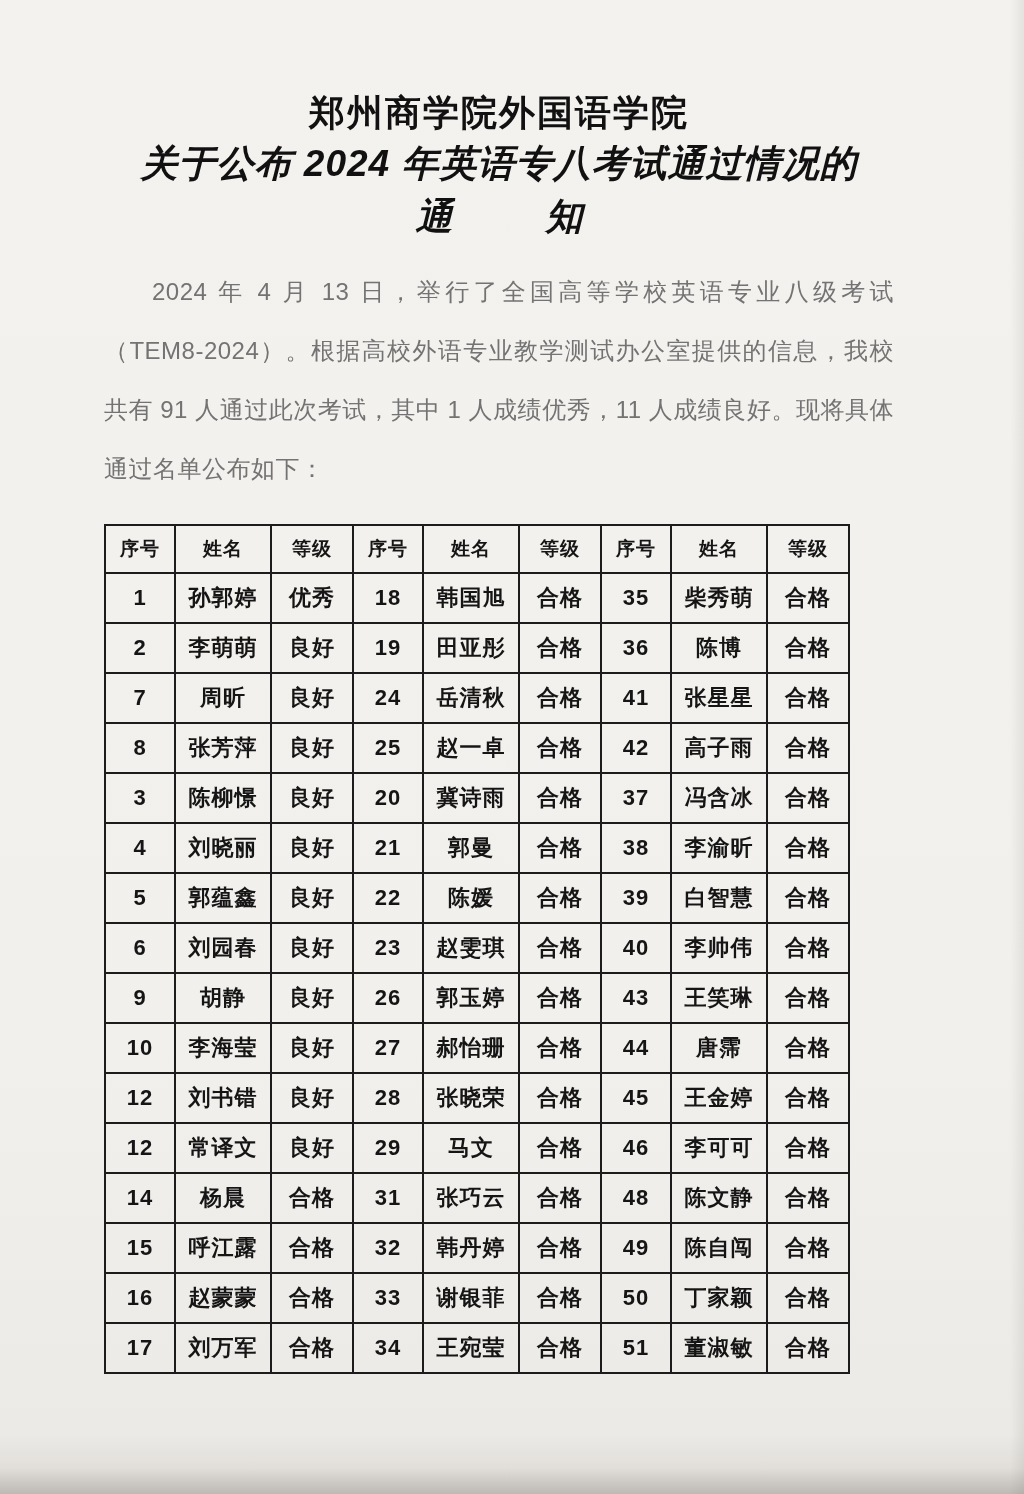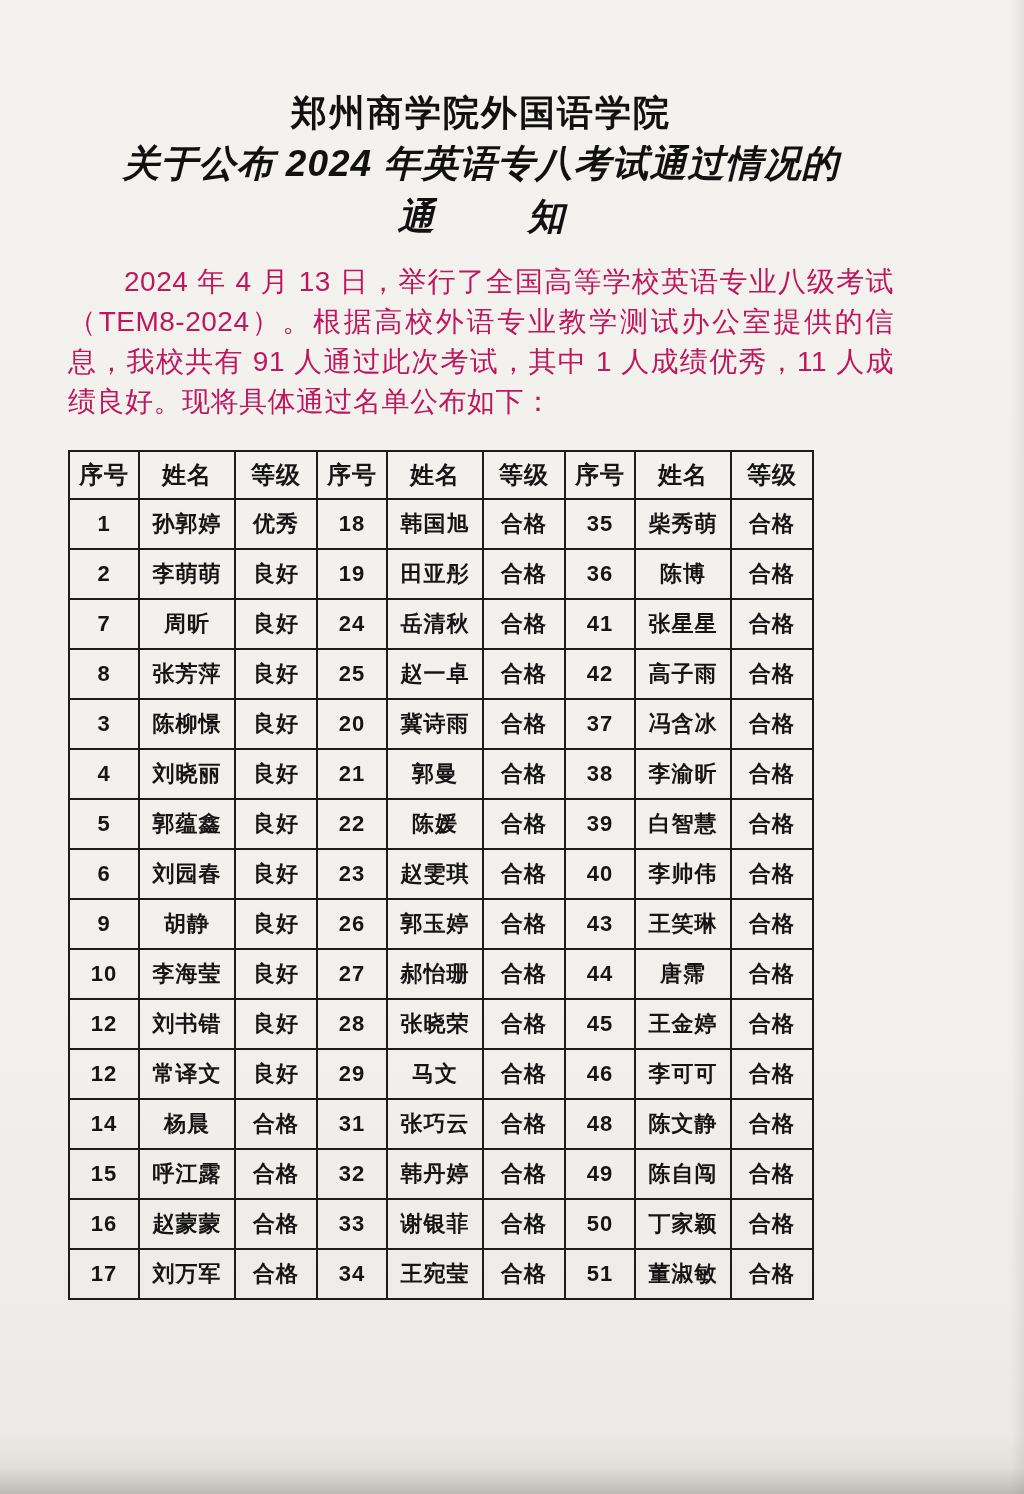--- a/index.html
+++ b/index.html
@@ -12,21 +12,21 @@
     position: relative;
     background:
       linear-gradient(180deg, #f4f2ef 0%, #f2f0ed 70%, #eceae6 96%, #d9d6d1 100%);
     font-family: "Liberation Sans", "DejaVu Sans", sans-serif;
     color: #161616;
     overflow: hidden;
   }
   .paper {
     position: absolute;
     inset: 0;
-    padding: 88px 130px 0 68px;
+    padding: 88px 130px 0 104px;
     box-sizing: border-box;
   }
   .title-block {
     text-align: center;
     font-weight: 700;
     color: #111;
   }
   .title-line1 {
     font-size: 36px;
     line-height: 50px;
@@ -40,25 +40,25 @@
   }
   .title-line3 {
     font-size: 37px;
     line-height: 54px;
     letter-spacing: 28px;
     text-indent: 28px;
     font-style: italic;
   }
   .body-paragraph {
     margin-top: 18px;
-    font-size: 28px;
-    line-height: 40px;
+    font-size: 24px;
+    line-height: 59px;
     text-align: justify;
     text-indent: 2em;
-    color: #be185d;
+    color: #737373;
     letter-spacing: 0.5px;
   }
   table.results {
     margin-top: 26px;
     border-collapse: collapse;
     table-layout: fixed;
     width: 745px;
   }
   table.results th,
   table.results td {
@@ -66,21 +66,21 @@
     text-align: center;
     vertical-align: middle;
     font-weight: 700;
     padding: 0;
     height: 48px;
     font-size: 22px;
     color: #151515;
     letter-spacing: 1px;
   }
   table.results th {
-    font-size: 24px;
+    font-size: 19px;
     height: 46px;
   }
   col.c-index { width: 70px; }
   col.c-name  { width: 96px; }
   col.c-grade { width: 82px; }
   .scan-shadow-bottom {
     position: absolute;
     left: 0; right: 0; bottom: 0;
     height: 26px;
     background: linear-gradient(180deg, rgba(0,0,0,0) 0%, rgba(90,85,80,0.22) 100%);

